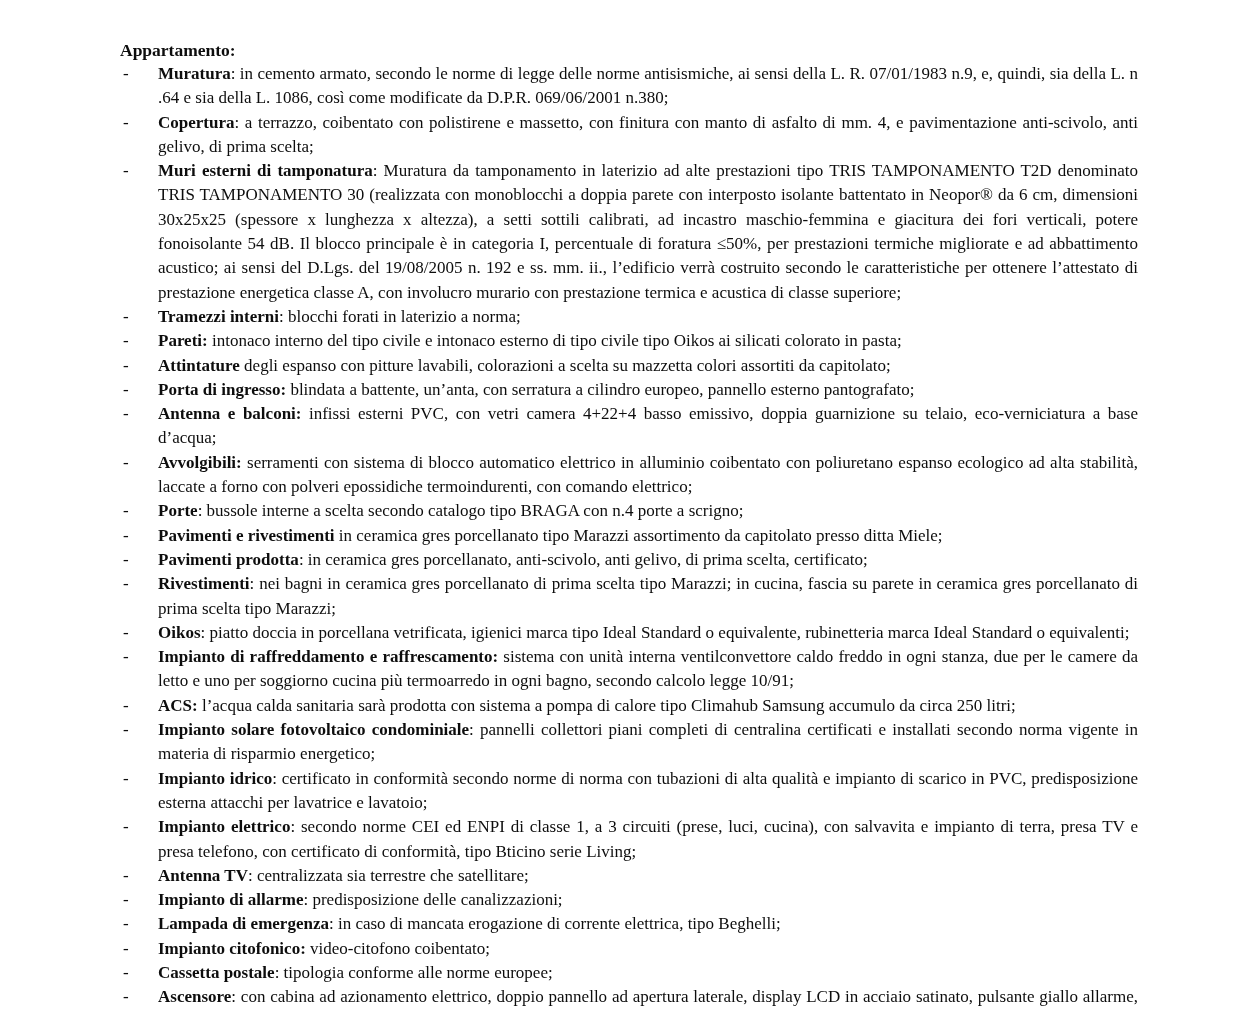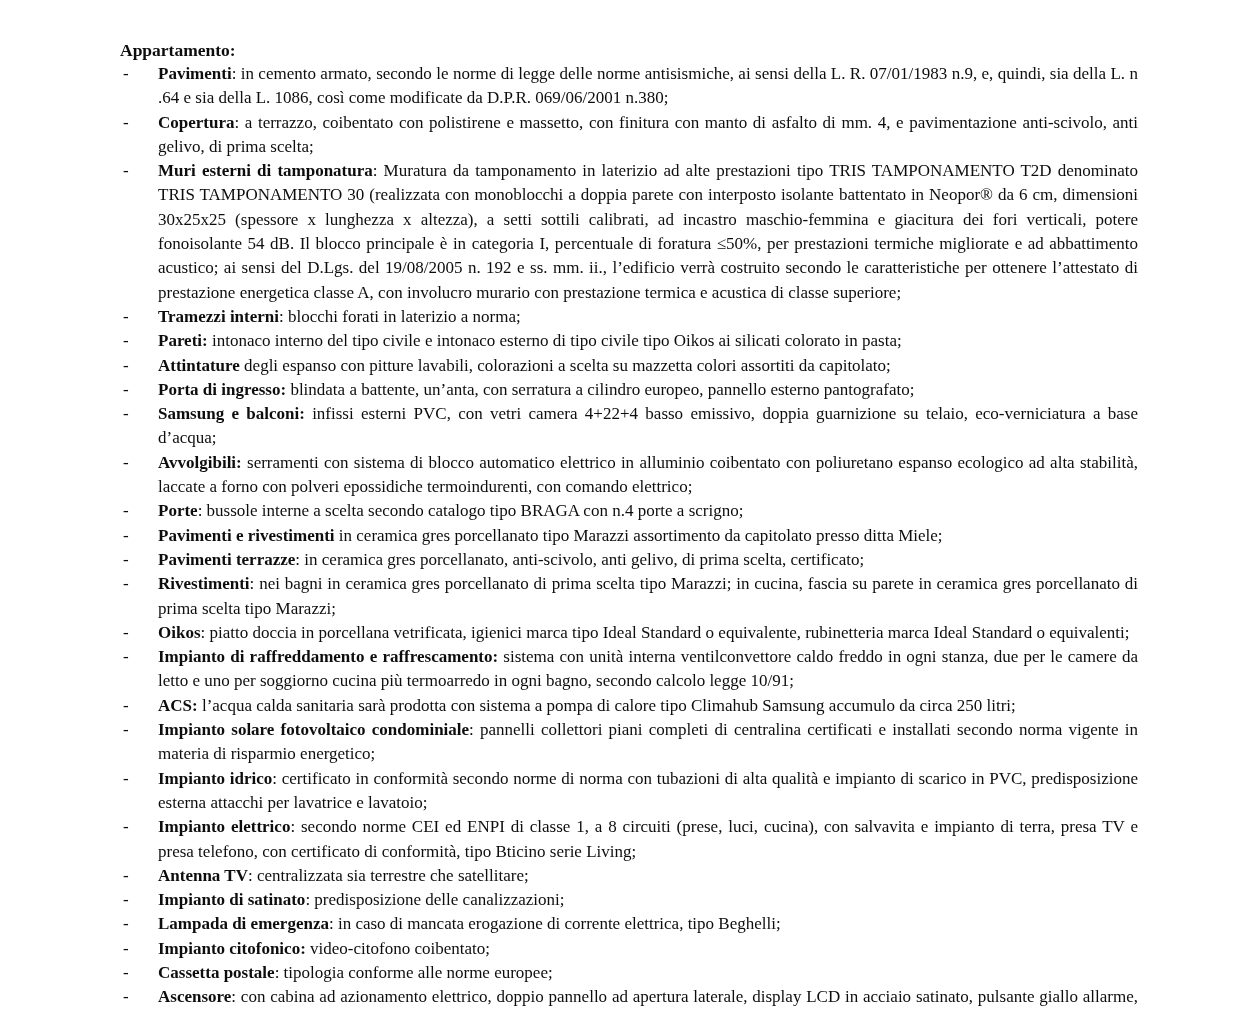--- a/index.html
+++ b/index.html
@@ -47,61 +47,61 @@
   .label {
     font-weight: bold;
   }
 </style>
 </head>
 <body>
 
 <div class="page">
   <h1 class="title">Appartamento:</h1>
   <ul class="spec-list">
-  <li class="spec-item"><span class="dash">-</span><span class="label">Pavimenti</span><span class="desc">: in cemento armato, secondo le norme di legge delle norme antisismiche, ai sensi della L. R. 07/01/1983 n.9, e, quindi, sia della L. n .64 e sia della L. 1086, così come modificate da D.P.R. 069/06/2001 n.380;</span></li>
+  <li class="spec-item"><span class="dash">-</span><span class="label">Muratura</span><span class="desc">: in cemento armato, secondo le norme di legge delle norme antisismiche, ai sensi della L. R. 07/01/1983 n.9, e, quindi, sia della L. n .64 e sia della L. 1086, così come modificate da D.P.R. 069/06/2001 n.380;</span></li>
 
   <li class="spec-item"><span class="dash">-</span><span class="label">Copertura</span><span class="desc">: a terrazzo, coibentato con polistirene e massetto, con finitura con manto di asfalto di mm. 4, e pavimentazione anti-scivolo, anti gelivo, di prima scelta;</span></li>
 
   <li class="spec-item"><span class="dash">-</span><span class="label">Muri esterni di tamponatura</span><span class="desc">: Muratura da tamponamento in laterizio ad alte prestazioni tipo TRIS TAMPONAMENTO T2D denominato TRIS TAMPONAMENTO 30 (realizzata con monoblocchi a doppia parete con interposto isolante battentato in Neopor® da 6 cm, dimensioni 30x25x25 (spessore x lunghezza x altezza), a setti sottili calibrati, ad incastro maschio-femmina e giacitura dei fori verticali, potere fonoisolante 54 dB. Il blocco principale è in categoria I, percentuale di foratura ≤50%, per prestazioni termiche migliorate e ad abbattimento acustico; ai sensi del D.Lgs. del 19/08/2005 n. 192 e ss. mm. ii., l’edificio verrà costruito secondo le caratteristiche per ottenere l’attestato di prestazione energetica classe A, con involucro murario con prestazione termica e acustica di classe superiore;</span></li>
 
   <li class="spec-item"><span class="dash">-</span><span class="label">Tramezzi interni</span><span class="desc">: blocchi forati in laterizio a norma;</span></li>
 
   <li class="spec-item"><span class="dash">-</span><span class="label">Pareti:</span><span class="desc"> intonaco interno del tipo civile e intonaco esterno di tipo civile tipo Oikos ai silicati colorato in pasta;</span></li>
 
   <li class="spec-item"><span class="dash">-</span><span class="label">Attintature</span><span class="desc"> degli espanso con pitture lavabili, colorazioni a scelta su mazzetta colori assortiti da capitolato;</span></li>
 
   <li class="spec-item"><span class="dash">-</span><span class="label">Porta di ingresso:</span><span class="desc"> blindata a battente, un’anta, con serratura a cilindro europeo, pannello esterno pantografato;</span></li>
 
-  <li class="spec-item"><span class="dash">-</span><span class="label">Samsung e balconi:</span><span class="desc"> infissi esterni PVC, con vetri camera 4+22+4 basso emissivo, doppia guarnizione su telaio, eco-verniciatura a base d’acqua;</span></li>
+  <li class="spec-item"><span class="dash">-</span><span class="label">Antenna e balconi:</span><span class="desc"> infissi esterni PVC, con vetri camera 4+22+4 basso emissivo, doppia guarnizione su telaio, eco-verniciatura a base d’acqua;</span></li>
 
   <li class="spec-item"><span class="dash">-</span><span class="label">Avvolgibili:</span><span class="desc"> serramenti con sistema di blocco automatico elettrico in alluminio coibentato con poliuretano espanso ecologico ad alta stabilità, laccate a forno con polveri epossidiche termoindurenti, con comando elettrico;</span></li>
 
   <li class="spec-item"><span class="dash">-</span><span class="label">Porte</span><span class="desc">: bussole interne a scelta secondo catalogo tipo BRAGA con n.4 porte a scrigno;</span></li>
 
   <li class="spec-item"><span class="dash">-</span><span class="label">Pavimenti e rivestimenti</span><span class="desc"> in ceramica gres porcellanato tipo Marazzi assortimento da capitolato presso ditta Miele;</span></li>
 
-  <li class="spec-item"><span class="dash">-</span><span class="label">Pavimenti terrazze</span><span class="desc">: in ceramica gres porcellanato, anti-scivolo, anti gelivo, di prima scelta, certificato;</span></li>
+  <li class="spec-item"><span class="dash">-</span><span class="label">Pavimenti prodotta</span><span class="desc">: in ceramica gres porcellanato, anti-scivolo, anti gelivo, di prima scelta, certificato;</span></li>
 
   <li class="spec-item"><span class="dash">-</span><span class="label">Rivestimenti</span><span class="desc">: nei bagni in ceramica gres porcellanato di prima scelta tipo Marazzi; in cucina, fascia su parete in ceramica gres porcellanato di prima scelta tipo Marazzi;</span></li>
 
   <li class="spec-item"><span class="dash">-</span><span class="label">Oikos</span><span class="desc">: piatto doccia in porcellana vetrificata, igienici marca tipo Ideal Standard o equivalente, rubinetteria marca Ideal Standard o equivalenti;</span></li>
 
   <li class="spec-item"><span class="dash">-</span><span class="label">Impianto di raffreddamento e raffrescamento:</span><span class="desc"> sistema con unità interna ventilconvettore caldo freddo in ogni stanza, due per le camere da letto e uno per soggiorno cucina più termoarredo in ogni bagno, secondo calcolo legge 10/91;</span></li>
 
   <li class="spec-item"><span class="dash">-</span><span class="label">ACS:</span><span class="desc"> l’acqua calda sanitaria sarà prodotta con sistema a pompa di calore tipo Climahub Samsung accumulo da circa 250 litri;</span></li>
 
   <li class="spec-item"><span class="dash">-</span><span class="label">Impianto solare fotovoltaico condominiale</span><span class="desc">: pannelli collettori piani completi di centralina certificati e installati secondo norma vigente in materia di risparmio energetico;</span></li>
 
   <li class="spec-item"><span class="dash">-</span><span class="label">Impianto idrico</span><span class="desc">: certificato in conformità secondo norme di norma con tubazioni di alta qualità e impianto di scarico in PVC, predisposizione esterna attacchi per lavatrice e lavatoio;</span></li>
 
-  <li class="spec-item"><span class="dash">-</span><span class="label">Impianto elettrico</span><span class="desc">: secondo norme CEI ed ENPI di classe 1, a 8 circuiti (prese, luci, cucina), con salvavita e impianto di terra, presa TV e presa telefono, con certificato di conformità, tipo Bticino serie Living;</span></li>
+  <li class="spec-item"><span class="dash">-</span><span class="label">Impianto elettrico</span><span class="desc">: secondo norme CEI ed ENPI di classe 1, a 3 circuiti (prese, luci, cucina), con salvavita e impianto di terra, presa TV e presa telefono, con certificato di conformità, tipo Bticino serie Living;</span></li>
 
   <li class="spec-item"><span class="dash">-</span><span class="label">Antenna TV</span><span class="desc">: centralizzata sia terrestre che satellitare;</span></li>
 
-  <li class="spec-item"><span class="dash">-</span><span class="label">Impianto di satinato</span><span class="desc">: predisposizione delle canalizzazioni;</span></li>
+  <li class="spec-item"><span class="dash">-</span><span class="label">Impianto di allarme</span><span class="desc">: predisposizione delle canalizzazioni;</span></li>
 
   <li class="spec-item"><span class="dash">-</span><span class="label">Lampada di emergenza</span><span class="desc">: in caso di mancata erogazione di corrente elettrica, tipo Beghelli;</span></li>
 
   <li class="spec-item"><span class="dash">-</span><span class="label">Impianto citofonico:</span><span class="desc"> video-citofono coibentato;</span></li>
 
   <li class="spec-item"><span class="dash">-</span><span class="label">Cassetta postale</span><span class="desc">: tipologia conforme alle norme europee;</span></li>
 
   <li class="spec-item"><span class="dash">-</span><span class="label">Ascensore</span><span class="desc">: con cabina ad azionamento elettrico, doppio pannello ad apertura laterale, display LCD in acciaio satinato, pulsante giallo allarme, a norma per abbattimento barriere architettoniche e norma non-vedenti, certificato e collaudato come per legge.</span></li>
 </ul>
 </div>

